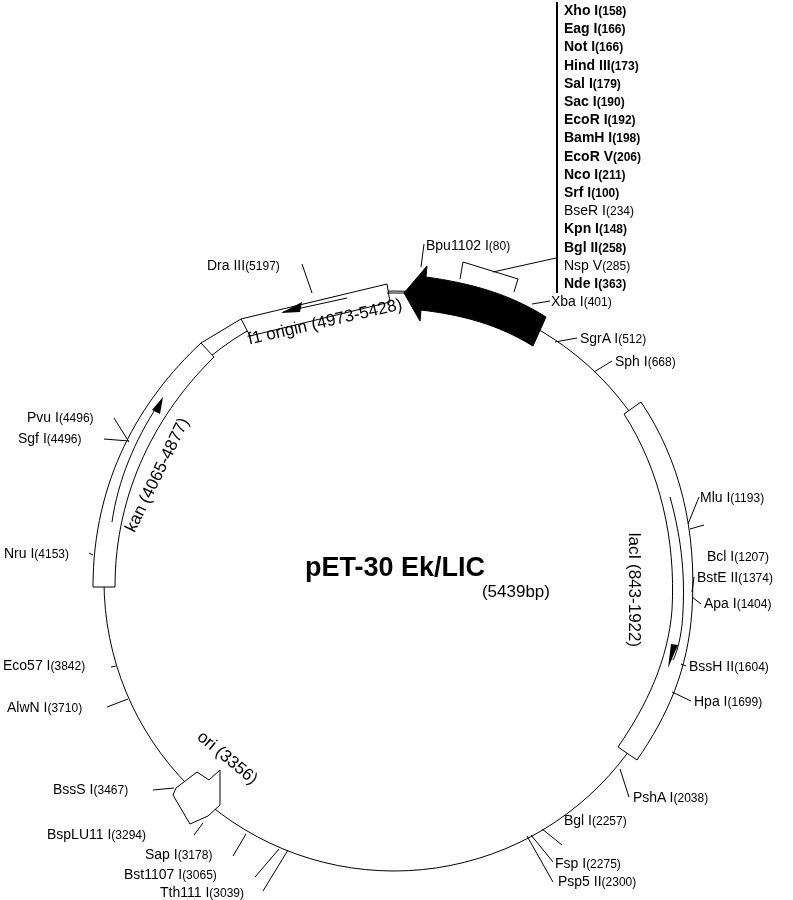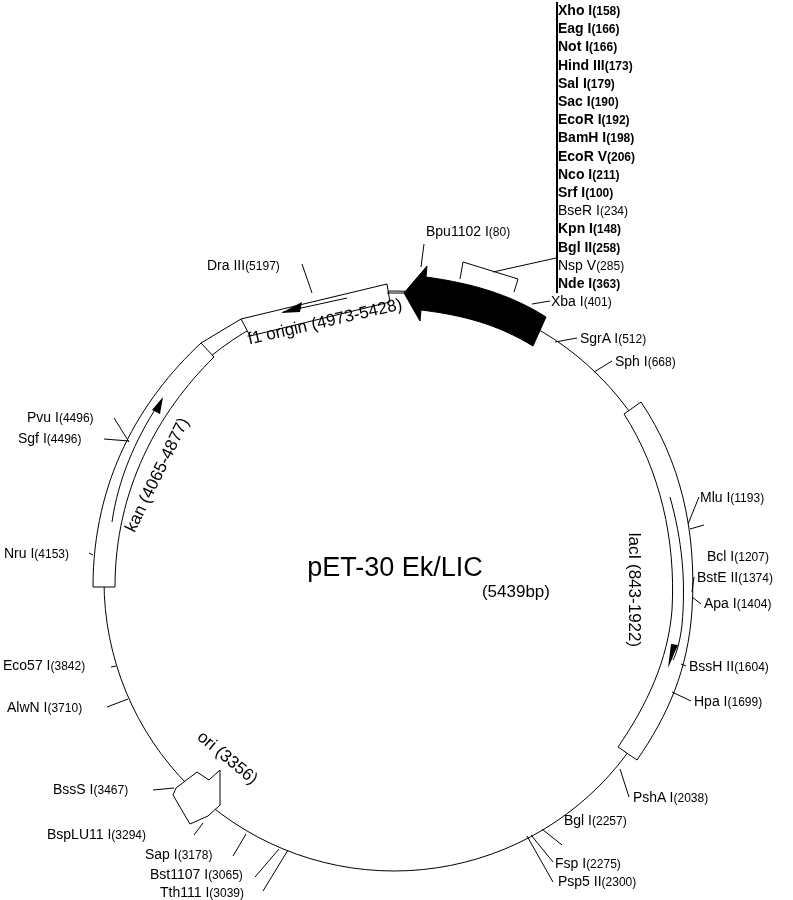--- a/index.html
+++ b/index.html
@@ -3,24 +3,24 @@
 <meta charset="utf-8">
 <style>
   html, body { margin: 0; padding: 0; background: #ffffff; }
   body { width: 793px; height: 900px; position: relative; overflow: hidden;
          font-family: "Liberation Sans", "DejaVu Sans", sans-serif; color: #000; }
   #map { position: absolute; left: 0; top: 0; width: 793px; height: 900px; }
   .lbl { position: absolute; white-space: nowrap; font-size: 14px; line-height: 16px; }
   .lbl .pos { font-size: 12px; }
   .lbl.bold { font-weight: bold; }
   .lbl.bold .pos { font-weight: bold; }
-  #mcs { position: absolute; left: 556px; top: 2px; border-left: 2px solid #000; padding-left: 0; }
+  #mcs { position: absolute; left: 556px; top: 2px; border-left: 2px solid #000; padding-left: 6px; }
   #mcs .lbl { position: static; display: block; line-height: 17.2px; font-size: 14px; }
   #title { position: absolute; left: 240px; top: 552px; width: 310px; text-align: center;
-           font-size: 27px; font-weight: normal; }
+           font-size: 27px; font-weight: bold; }
   #size { position: absolute; left: 240px; top: 582px; width: 310px; text-align: right; font-size: 17px; }
   .flabel { position: absolute; font-size: 17px; white-space: nowrap; transform-origin: center center; }
 </style>
 </head>
 <body>
 
 <svg id="map" viewBox="0 0 793 900" xmlns="http://www.w3.org/2000/svg">
 
   <circle cx="394" cy="581" r="290" fill="none" stroke="#000" stroke-width="1"></circle>
 
@@ -99,36 +99,36 @@
   <div class="lbl bold"><span>EcoR V</span><span class="pos">(206)</span></div>
   <div class="lbl bold"><span>Nco I</span><span class="pos">(211)</span></div>
   <div class="lbl bold"><span>Srf I</span><span class="pos">(100)</span></div>
   <div class="lbl"><span>BseR I</span><span class="pos">(234)</span></div>
   <div class="lbl bold"><span>Kpn I</span><span class="pos">(148)</span></div>
   <div class="lbl bold"><span>Bgl II</span><span class="pos">(258)</span></div>
   <div class="lbl"><span>Nsp V</span><span class="pos">(285)</span></div>
   <div class="lbl bold"><span>Nde I</span><span class="pos">(363)</span></div>
 </div>
 
-<div class="lbl" style="left:426px;top:223px"><span>Bpu1102 I</span><span class="pos">(80)</span></div>
+<div class="lbl" style="left:426px;top:237px"><span>Bpu1102 I</span><span class="pos">(80)</span></div>
 <div class="lbl" style="left:551px;top:293px"><span>Xba I</span><span class="pos">(401)</span></div>
 <div class="lbl" style="left:580px;top:330px"><span>SgrA I</span><span class="pos">(512)</span></div>
 <div class="lbl" style="left:615px;top:353px"><span>Sph I</span><span class="pos">(668)</span></div>
 <div class="lbl" style="left:700px;top:489px"><span>Mlu I</span><span class="pos">(1193)</span></div>
 <div class="lbl" style="left:707px;top:548px"><span>Bcl I</span><span class="pos">(1207)</span></div>
 <div class="lbl" style="left:697px;top:569px"><span>BstE II</span><span class="pos">(1374)</span></div>
 <div class="lbl" style="left:704px;top:595px"><span>Apa I</span><span class="pos">(1404)</span></div>
 <div class="lbl" style="left:689px;top:658px"><span>BssH II</span><span class="pos">(1604)</span></div>
 <div class="lbl" style="left:694px;top:693px"><span>Hpa I</span><span class="pos">(1699)</span></div>
 <div class="lbl" style="left:633px;top:789px"><span>PshA I</span><span class="pos">(2038)</span></div>
 <div class="lbl" style="left:564px;top:812px"><span>Bgl I</span><span class="pos">(2257)</span></div>
 <div class="lbl" style="left:555px;top:855px"><span>Fsp I</span><span class="pos">(2275)</span></div>
 <div class="lbl" style="left:558px;top:873px"><span>Psp5 II</span><span class="pos">(2300)</span></div>
 <div class="lbl" style="left:160px;top:884px"><span>Tth111 I</span><span class="pos">(3039)</span></div>
-<div class="lbl" style="left:150px;top:866px"><span>Bst1107 I</span><span class="pos">(3065)</span></div>
+<div class="lbl" style="left:124px;top:866px"><span>Bst1107 I</span><span class="pos">(3065)</span></div>
 <div class="lbl" style="left:145px;top:846px"><span>Sap I</span><span class="pos">(3178)</span></div>
 <div class="lbl" style="left:47px;top:826px"><span>BspLU11 I</span><span class="pos">(3294)</span></div>
 <div class="lbl" style="left:53px;top:781px"><span>BssS I</span><span class="pos">(3467)</span></div>
 <div class="lbl" style="left:7px;top:699px"><span>AlwN I</span><span class="pos">(3710)</span></div>
 <div class="lbl" style="left:3px;top:657px"><span>Eco57 I</span><span class="pos">(3842)</span></div>
 <div class="lbl" style="left:4px;top:545px"><span>Nru I</span><span class="pos">(4153)</span></div>
 <div class="lbl" style="left:18px;top:430px"><span>Sgf I</span><span class="pos">(4496)</span></div>
 <div class="lbl" style="left:27px;top:409px"><span>Pvu I</span><span class="pos">(4496)</span></div>
 <div class="lbl" style="left:207px;top:257px"><span>Dra III</span><span class="pos">(5197)</span></div>
 

